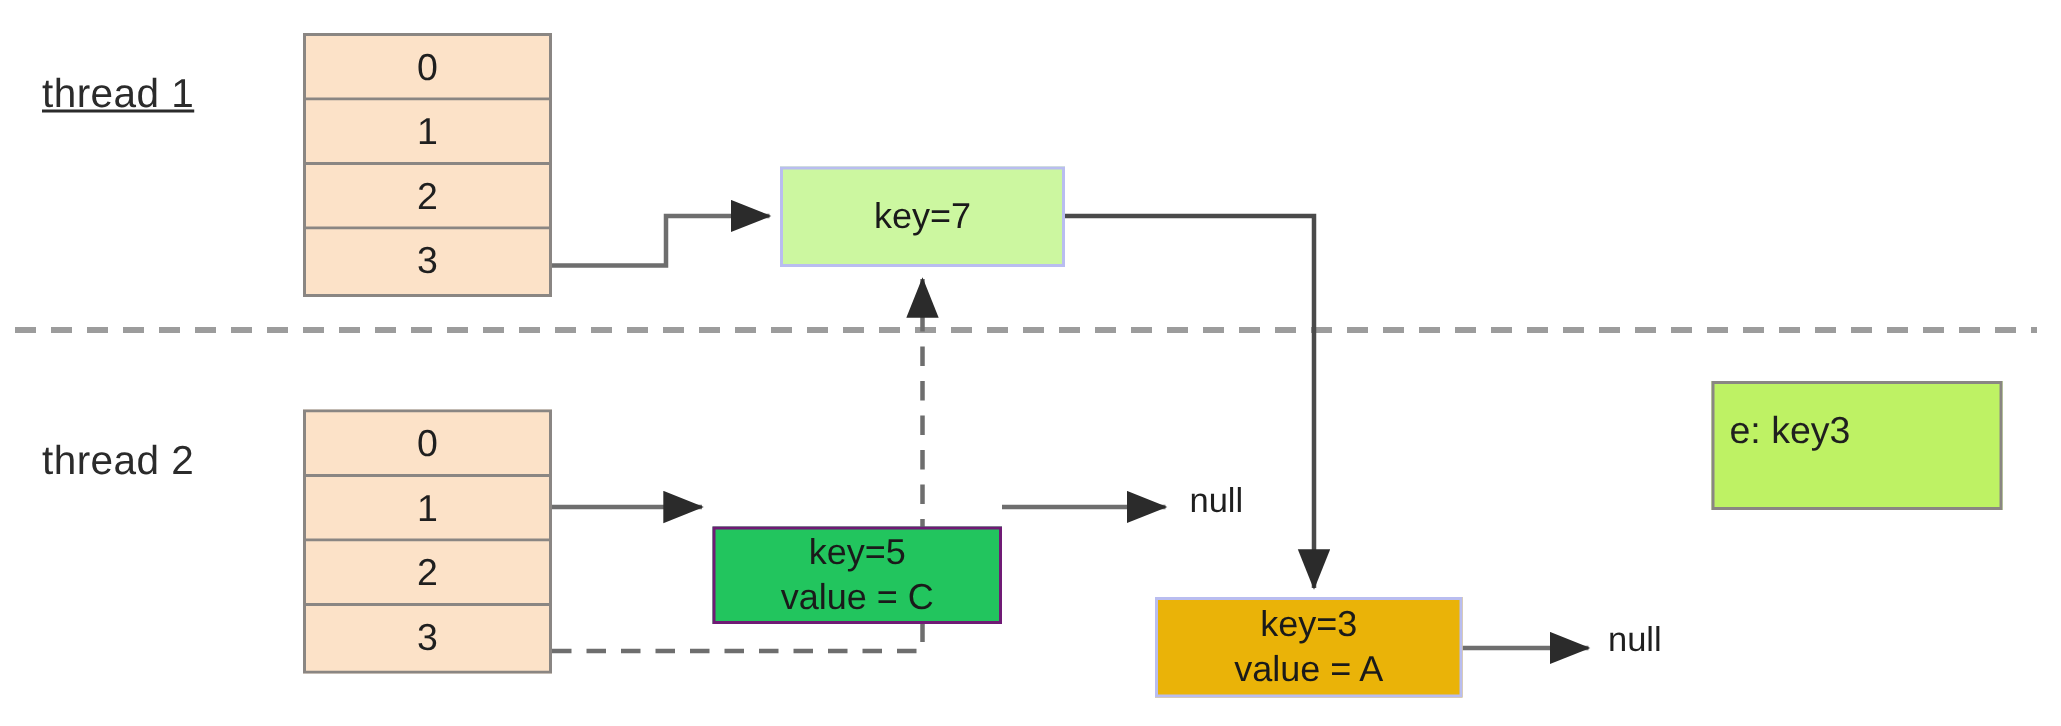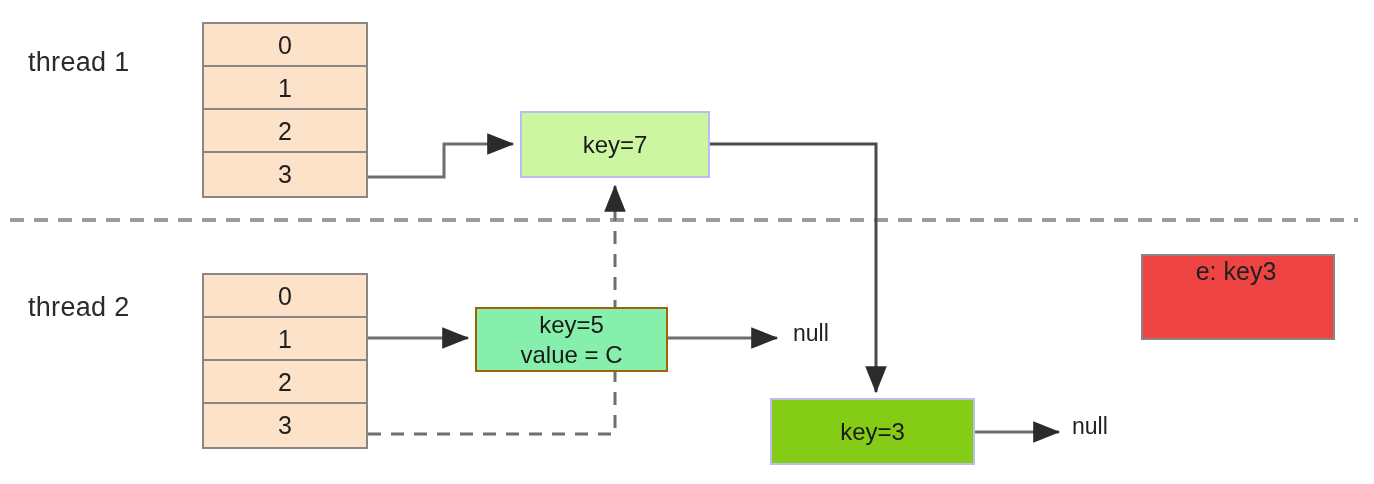--- a/index.html
+++ b/index.html
@@ -61,43 +61,44 @@
     font-size: 24px;
     color: #1a1a1a;
     line-height: 1.22;
   }
   .node-green-light {
     background: #ccf7a0;
     border: 2px solid #b9bdf0;
     gap: 28px;
   }
   .node-green {
-    background: #84cc16;
+    background: #eab308;
     border: 2px solid #b9bdf0;
   }
   .node-blue {
-    background: #86efac;
-    border: 2px solid #a16207;
+    background: #22c55e;
+    border: 2px solid #701a75;
+    margin-top: 44px;
   }
   .null-label {
     position: absolute;
     font-size: 23px;
     color: #1f1f1f;
     white-space: nowrap;
   }
   .legend-box {
     position: absolute;
     border: 2px solid #8a8683;
-    background: #ef4444;
+    background: #bef264;
     box-sizing: border-box;
-    text-align: center;
+    text-align: left;
     font-size: 25px;
     color: #1f1f1f;
     line-height: 1.25;
-    padding: 0 14px 8px 10px;
+    padding: 16px 14px 8px 10px;
   }
 </style>
 </head>
 <body>
 
 <div id="stage">
 
   <svg id="wires" viewBox="0 0 1374 484" xmlns="http://www.w3.org/2000/svg">
     <defs>
       <marker id="ah" markerWidth="10" markerHeight="10" refX="8.6" refY="3.6" orient="auto" markerUnits="strokeWidth">
@@ -116,21 +117,21 @@
 
     <path d="M368,338 L468,338" fill="none" stroke="#6e6e6e" stroke-width="3" marker-end="url(#ah)"></path>
 
     <path d="M668,338 L777,338" fill="none" stroke="#6e6e6e" stroke-width="3" marker-end="url(#ah)"></path>
 
     <path d="M975,432 L1059,432" fill="none" stroke="#6e6e6e" stroke-width="3" marker-end="url(#ah)"></path>
 
     <path d="M368,434 L615,434 L615,186" fill="none" stroke="#6e6e6e" stroke-width="3" stroke-dasharray="13 10" marker-end="url(#ahd)"></path>
   </svg>
 
-  <div class="thread-label" style="left:28px; top:47px;">thread 1</div>
+  <div class="thread-label" style="left:28px; top:47px;text-decoration:underline;">thread 1</div>
 
   <div class="bucket-table" style="left:202px; top:22px;">
     <div class="bucket-cell">0</div>
     <div class="bucket-cell">1</div>
     <div class="bucket-cell">2</div>
     <div class="bucket-cell">3</div>
   </div>
 
   <div class="node-box node-green-light" style="left:520px; top:111px; width:190px; height:67px;">
     <div>key=7</div>
@@ -147,20 +148,21 @@
 
   <div class="node-box node-blue" style="left:475px; top:307px; width:193px; height:65px;">
     <div>key=5</div>
     <div>value = C</div>
   </div>
 
   <div class="null-label" style="left:793px; top:320px;">null</div>
 
   <div class="node-box node-green" style="left:770px; top:398px; width:205px; height:67px;">
     <div>key=3</div>
+    <div>value = A</div>
   </div>
 
   <div class="null-label" style="left:1072px; top:413px;">null</div>
 
   <div class="legend-box" style="left:1141px; top:254px; width:194px; height:86px;">
     <div>e: key3</div>
   </div>
 
 </div>
 

